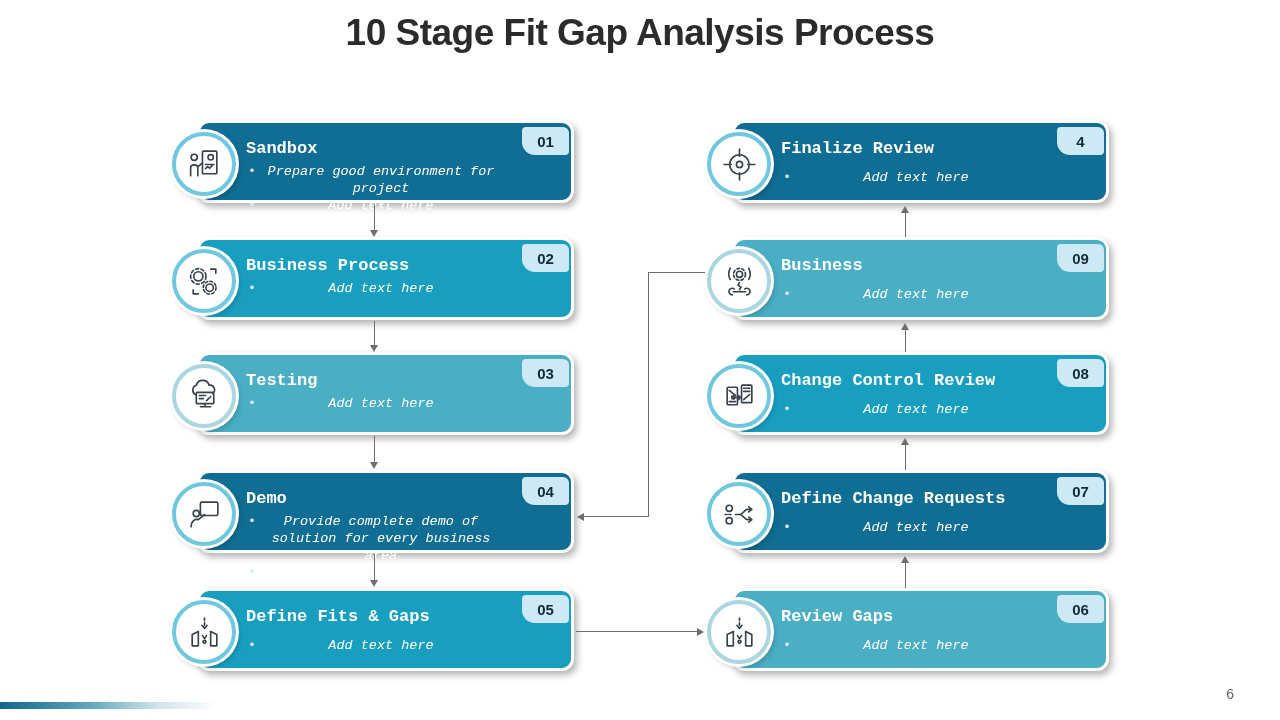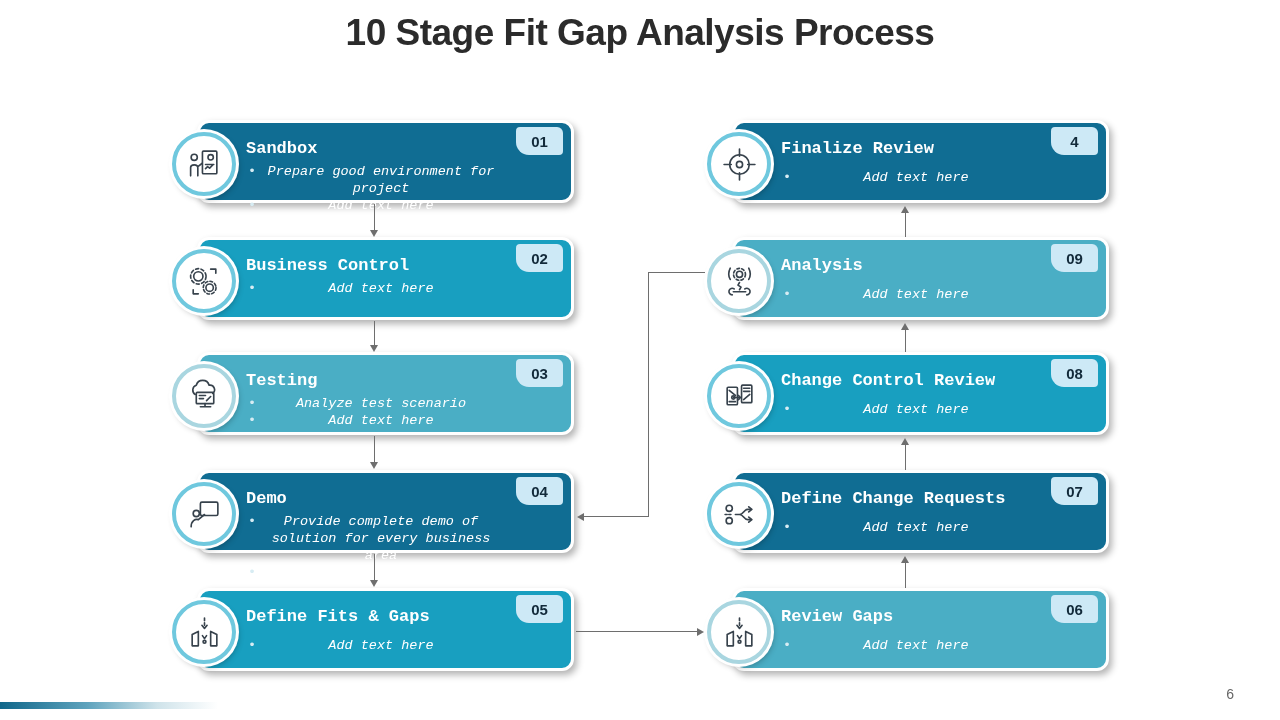--- a/index.html
+++ b/index.html
@@ -24,21 +24,21 @@
   .card .content{padding:16px 10px 0 46px;font-family:Liberation Mono, monospace;}
   .card-title{font-size:17px;font-weight:700;color:#ffffff;line-height:20px;}
   .card ul{margin:4px 0 0 0;padding:0;list-style:none;width:255px;}
   .card ul.single{margin-top:10px;}
   .card li{
     position:relative;padding-left:15px;color:#ffffff;font-style:italic;
     font-size:13.5px;line-height:17px;text-align:center;
   }
   .card li::before{content:"\2022";position:absolute;left:2px;top:0;color:#d7ecf3;font-style:normal;}
   .badge{
-    position:absolute;top:4px;right:8px;width:47px;height:28px;
+    position:absolute;top:4px;right:2px;width:47px;height:28px;
     background:#cde9f6;color:#122a3a;font-size:15px;font-weight:700;
     display:flex;align-items:center;justify-content:center;
     border-radius:4px 6px 4px 13px;
   }
   .icon-circle{
     position:absolute;left:-28px;top:9px;width:56px;height:56px;border-radius:50%;
     background:#ffffff;border:4px solid #6fc8de;
     box-shadow:0 0 0 3px #ffffff,2px 3px 6px rgba(0,0,0,0.30);
     display:flex;align-items:center;justify-content:center;
   }
@@ -91,40 +91,39 @@
       <svg viewBox="0 0 36 36">
         <circle cx="12" cy="13" r="4.5"></circle>
         <circle cx="12" cy="13" r="7.5" stroke-dasharray="3 2.4"></circle>
         <circle cx="23" cy="24" r="3.6"></circle>
         <circle cx="23" cy="24" r="6.2" stroke-dasharray="2.6 2.2"></circle>
         <path d="M24 6 h5 v4 M12 30 h-5 v-4"></path>
       </svg>
     </div>
     <div class="badge">02</div>
     <div class="content">
-      <div class="card-title">Business Control</div>
+      <div class="card-title">Business Process</div>
       <ul>
         <li>Add text here</li>
       </ul>
     </div>
   </div>
 
   <div class="card light" style="left:197px;top:352px">
     <div class="icon-circle">
       <svg viewBox="0 0 36 36">
         <path d="M9 16 a5 5 0 0 1 1-9 a6.5 6.5 0 0 1 12.5 0 a4.5 4.5 0 0 1 3.5 8"></path>
         <rect x="10" y="14" width="17" height="11" rx="1"></rect>
         <path d="M13 17 h6 M13 20 h4 M20 22 l4-4 M18.5 28 v-3 M14 28 h10"></path>
       </svg>
     </div>
     <div class="badge">03</div>
     <div class="content">
       <div class="card-title">Testing</div>
       <ul>
-        <li>Analyze test scenario</li>
         <li>Add text here</li>
       </ul>
     </div>
   </div>
 
   <div class="card dark" style="left:197px;top:470px">
     <div class="icon-circle">
       <svg viewBox="0 0 36 36">
         <rect x="14" y="6" width="17" height="13" rx="1.5"></rect>
         <circle cx="10" cy="17" r="3"></circle>
@@ -184,21 +183,21 @@
         <circle cx="18" cy="11" r="3"></circle>
         <circle cx="18" cy="11" r="5.8" stroke-dasharray="2.6 2.2"></circle>
         <path d="M9 5 q-3 6 0 11 M27 5 q3 6 0 11"></path>
         <path d="M18 19 l-1.5 2.5 3 2 -1.5 2.5"></path>
         <path d="M11 31 a3.2 3.2 0 1 1 1.8-5.8 M25 31 a3.2 3.2 0 1 0 -1.8-5.8"></path>
         <path d="M12 28 h12"></path>
       </svg>
     </div>
     <div class="badge">09</div>
     <div class="content">
-      <div class="card-title">Analysis</div>
+      <div class="card-title">Business</div>
       <ul class="single">
         <li>Add text here</li>
       </ul>
     </div>
   </div>
 
   <div class="card mid" style="left:732px;top:352px">
     <div class="icon-circle">
       <svg viewBox="0 0 36 36">
         <rect x="6" y="9" width="10" height="17" rx="1"></rect>

